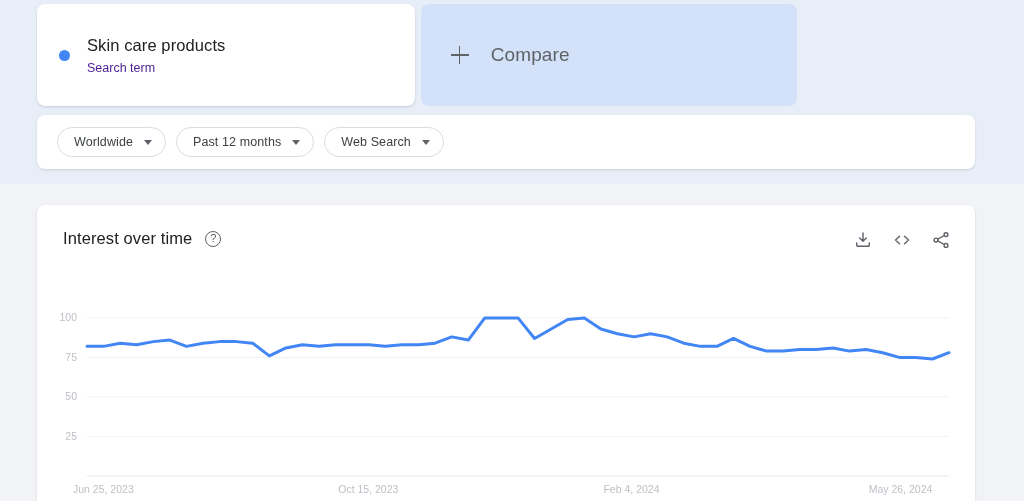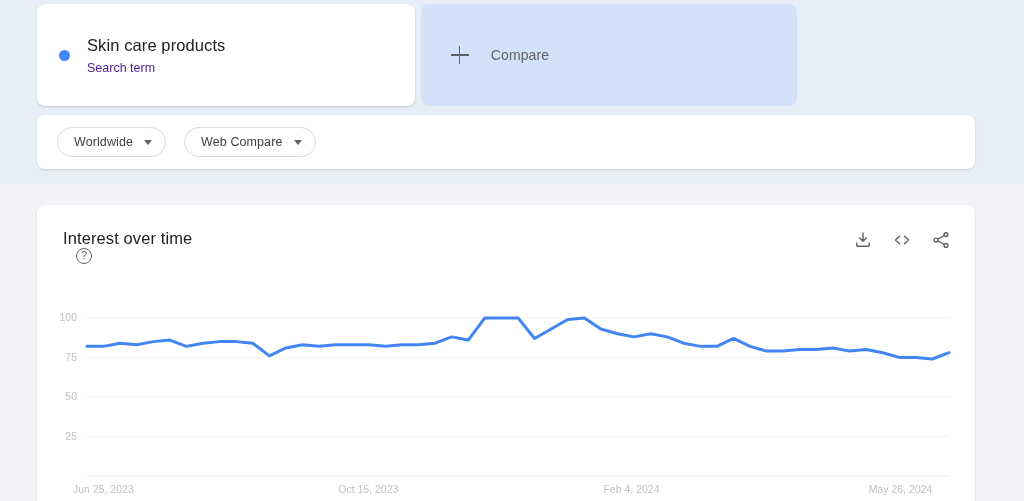--- a/index.html
+++ b/index.html
@@ -51,29 +51,29 @@
     cursor: pointer;
   }
   .plus-icon {
     width: 18px; height: 18px; position: relative; margin-right: 22px; flex: none;
   }
   .plus-icon::before, .plus-icon::after {
     content: ""; position: absolute; background: #5f6368;
   }
   .plus-icon::before { left: 0; top: 8px; width: 18px; height: 1.6px; }
   .plus-icon::after { top: 0; left: 8px; height: 18px; width: 1.6px; }
-  .compare-label { font-size: 14px; color: #5f6368; letter-spacing: .1px; }
+  .compare-label { font-size: 19px; color: #5f6368; letter-spacing: .1px; }
 
   
   .filter-card {
     position: absolute; left: 37px; top: 115px;
     width: 938px; height: 54px;
     background: #ffffff; border-radius: 8px;
     box-shadow: 0 1px 2px rgba(60,64,67,.10), 0 1px 3px rgba(60,64,67,.06);
-    display: flex; align-items: center; padding-left: 20px; gap: 18px;
+    display: flex; align-items: center; padding-left: 20px; gap: 10px;
   }
   .pill {
     height: 30px; border: 1px solid #dadce0; border-radius: 16px;
     display: flex; align-items: center; padding: 0 13px 0 16px;
     background: #fff; cursor: pointer; white-space: nowrap;
   }
   .pill-label { font-size: 12.5px; color: #3c4043; letter-spacing: .1px; }
   .caret {
     width: 0; height: 0; margin-left: 11px;
     border-left: 4.5px solid transparent;
@@ -83,21 +83,21 @@
 
   
   .chart-card {
     position: absolute; left: 37px; top: 205px;
     width: 938px; height: 320px;
     background: #ffffff; border-radius: 8px;
     box-shadow: 0 1px 2px rgba(60,64,67,.12), 0 1px 3px rgba(60,64,67,.06);
   }
   .chart-head {
     position: absolute; left: 26px; top: 24px;
-    display: flex;  flex-direction: column;
+    display: flex; align-items: center;
   }
   .chart-title {
     font-size: 16.5px; color: #202124; letter-spacing: .1px;
   }
   .help-icon {
     width: 16px; height: 16px; margin-left: 13px;
     border: 1.3px solid #5f6368; border-radius: 50%;
     color: #5f6368; font-size: 11px; line-height: 13.5px;
     text-align: center; cursor: pointer; font-family: "Liberation Sans", sans-serif;
   }
@@ -136,21 +136,25 @@
       <span class="compare-label">Compare</span>
     </div>
   </div>
 
   <div class="filter-card">
     <div class="pill">
       <span class="pill-label">Worldwide</span>
       <span class="caret"></span>
     </div>
     <div class="pill">
-      <span class="pill-label">Web Compare</span>
+      <span class="pill-label">Past 12 months</span>
+      <span class="caret"></span>
+    </div>
+    <div class="pill">
+      <span class="pill-label">Web Search</span>
       <span class="caret"></span>
     </div>
   </div>
 
   <div class="chart-card">
     <div class="chart-head">
       <span class="chart-title">Interest over time</span>
       <span class="help-icon">?</span>
     </div>
 

